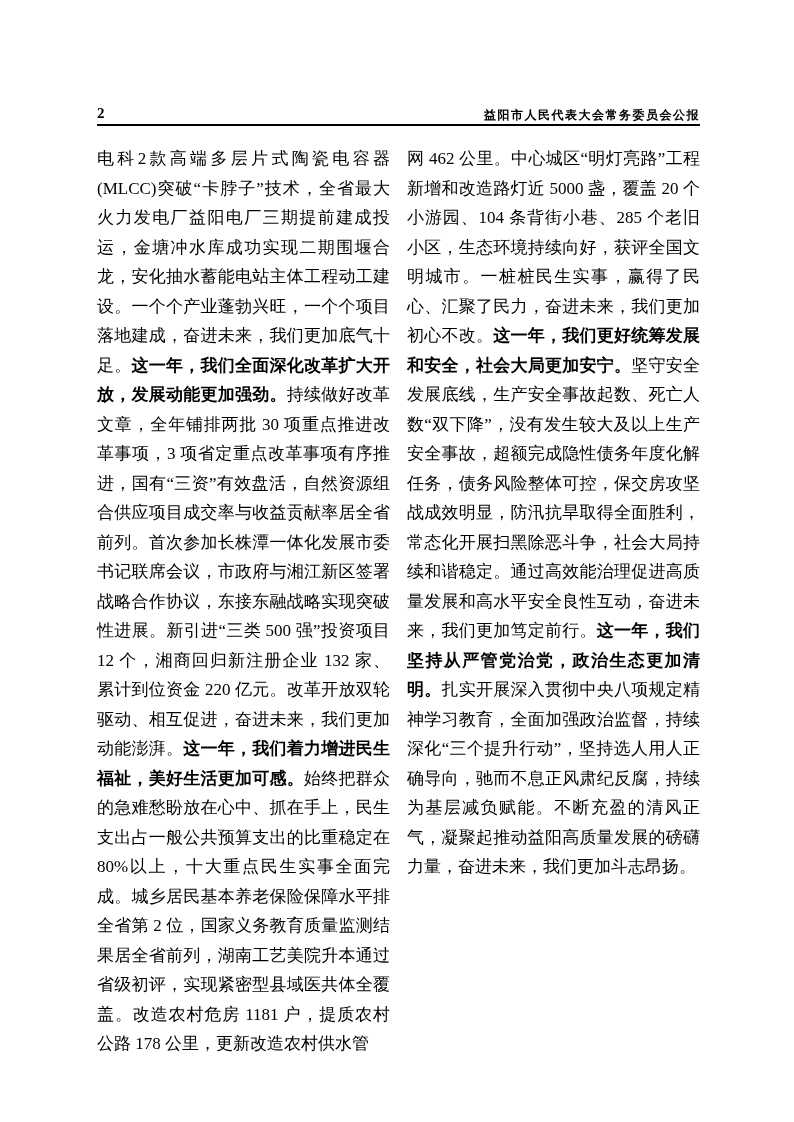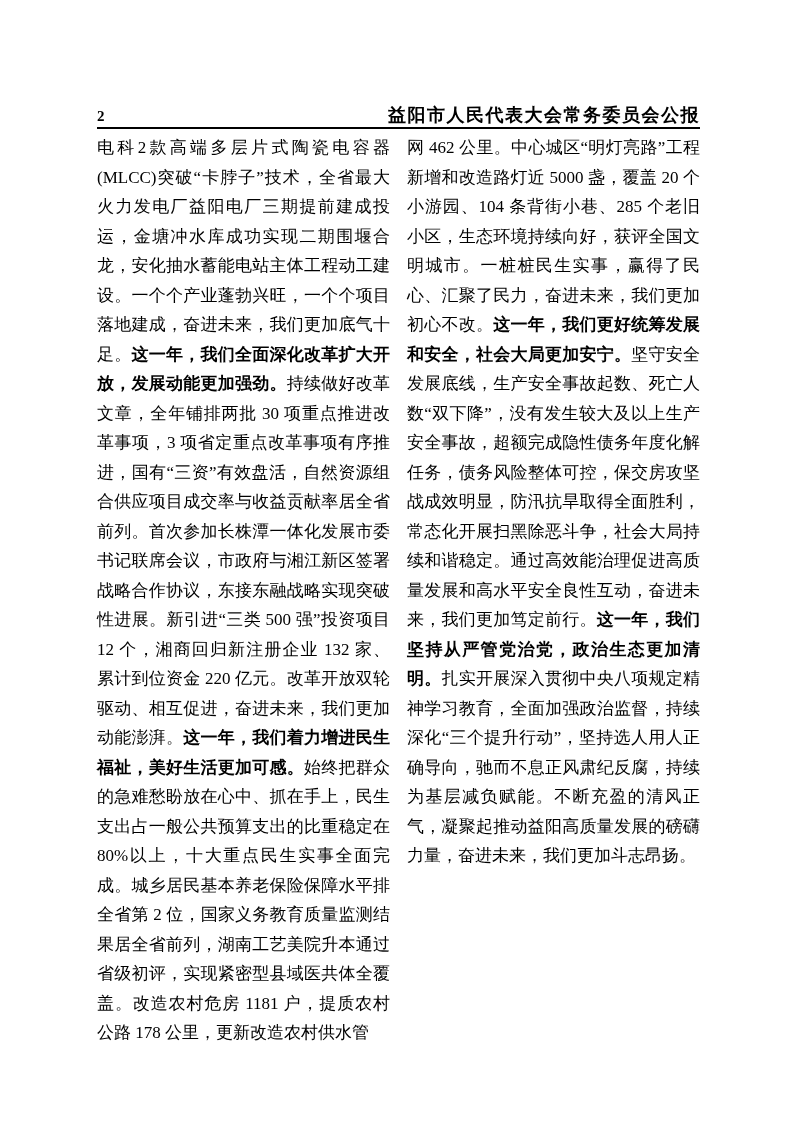--- a/index.html
+++ b/index.html
@@ -23,28 +23,28 @@
     border-bottom: 2px solid #000000;
     padding-bottom: 3px;
   }
   .page-number {
     font-weight: bold;
     font-size: 15px;
     line-height: 1;
   }
   .header-title {
     font-weight: bold;
-    font-size: 18px;
+    font-size: 12px;
     letter-spacing: 1.5px;
     line-height: 1;
   }
   .columns {
     display: flex;
     gap: 17px;
-    margin-top: 4px;
+    margin-top: 18px;
   }
   .column {
     flex: 1 1 0;
     font-size: 17px;
     line-height: 29.5px;
     text-align: justify;
   }
   .para { margin: 0; }
   .para.indent { text-indent: 2em; }
   .run.bold { font-weight: bold; }

